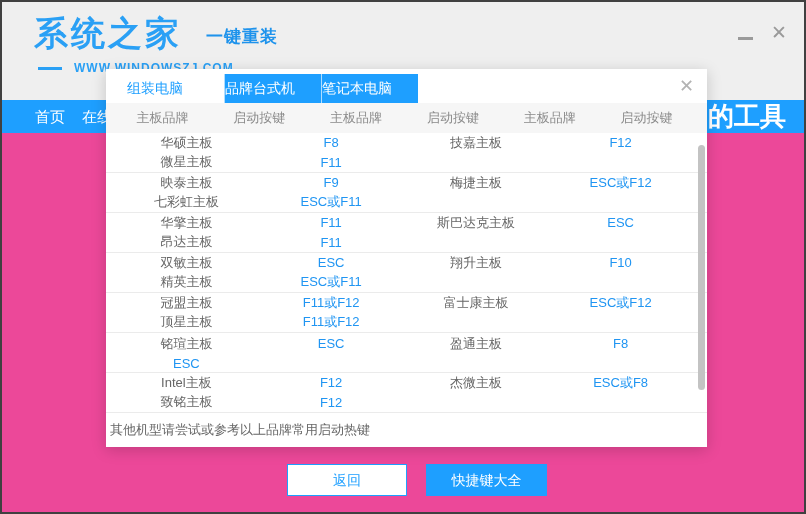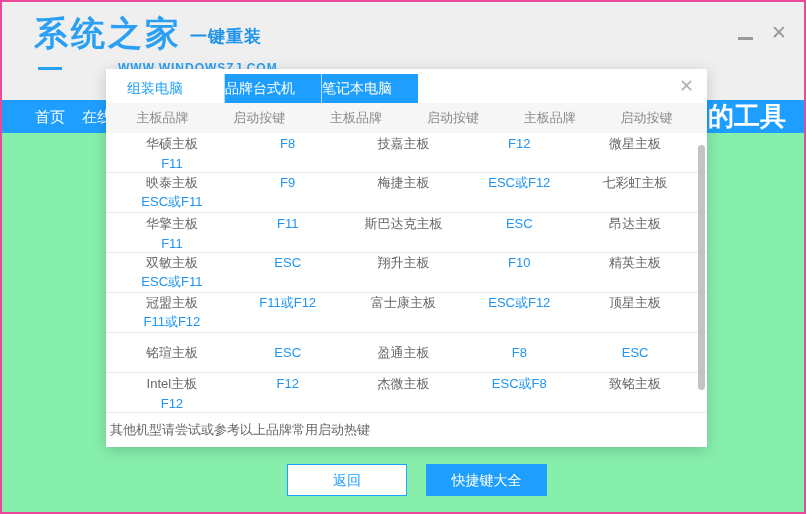--- a/index.html
+++ b/index.html
@@ -1,26 +1,26 @@
 <!DOCTYPE html>
 <html><head>
 <meta charset="utf-8">
 <style>
   * { margin:0; padding:0; box-sizing:border-box; }
   html,body { width:806px; height:514px; font-family:"Liberation Sans","DejaVu Sans",sans-serif; }
   .window{
     position:relative; width:806px; height:514px;
-    background:#86efac; border:2px solid #ec4899; overflow:hidden;
+    background:#ec4899; border:2px solid #404040; overflow:hidden;
   }
   
   .header{ position:absolute; top:0; left:0; right:0; height:98px; background:#efefef; }
   .logo-row{ position:absolute; top:14px; left:32px; display:flex; align-items:flex-end; }
   .logo{ font-size:34px; font-weight:bold; color:#2aa0f5; letter-spacing:3px; line-height:1; }
-  .logo-suffix{ font-size:17px; font-weight:bold; color:#1e93ec; margin-left:8px; margin-bottom:2px; letter-spacing:1px; }
-  .site-row{ position:absolute; top:59px; left:36px; display:flex; align-items:center;gap:44px; }
+  .logo-suffix{ font-size:17px; font-weight:bold; color:#1e93ec; margin-left:24px; margin-bottom:2px; letter-spacing:1px; }
+  .site-row{ position:absolute; top:59px; left:36px; display:flex; align-items:center; }
   .site-dash{ width:24px; height:3px; background:#2aa0f5; margin-right:12px; }
   .site-url{ font-size:12px; font-weight:bold; color:#2aa0f5; letter-spacing:1px; }
   .win-controls{ position:absolute; top:20px; right:14px; display:flex; align-items:center; gap:12px; }
   .min-btn{ width:22px; height:22px; display:flex; align-items:flex-end; justify-content:center; padding-bottom:4px; cursor:pointer; }
   .min-bar{ width:15px; height:3px; background:#9a9a9a; }
   .close-btn{ width:22px; height:22px; font-size:19px; color:#9a9a9a; text-align:center; line-height:22px; cursor:pointer; }
   
   .navbar{ position:absolute; top:98px; left:0; right:0; height:33px; background:#1e9fff; color:#fff; }
   .nav-item{ position:absolute; top:0; height:33px; line-height:33px; font-size:15px; white-space:nowrap; cursor:pointer; }
   .nav-home{ left:33px; }
@@ -38,21 +38,21 @@
   .tab.active{ background:#fff; color:#1e9fff; border-left:none; }
   .dialog-close{ position:absolute; top:8px; right:13px; font-size:18px; color:#b3b3b3; line-height:18px; cursor:pointer; }
   .thead{
     position:absolute; top:34px; left:0; right:0; height:30px; background:#f6f6f6;
     display:grid; grid-template-columns:repeat(6,1fr); align-items:center;
     padding:0 12px 0 8px; font-size:13px; color:#8a8a8a;
   }
   .thead span{ text-align:center; }
   .tbody{ position:absolute; top:64px; left:0; right:0; }
   .trow{
-    height:40px; display:grid; grid-template-columns:repeat(5,1fr); align-items:center;
+    height:40px; display:grid; grid-template-columns:repeat(4,1fr); align-items:center;
     padding:0 14px 0 8px; border-bottom:1px solid #ebebeb; font-size:13px;
   }
   .trow span{ text-align:center; }
   .cell-brand{ color:#666; }
   .cell-key{ color:#2095f2; }
   .note-row{
     position:absolute; top:344px; left:0; right:0; height:34px; line-height:34px;
     padding-left:4px; font-size:13px; color:#666; background:#fff;
   }
   .scroll-thumb{

